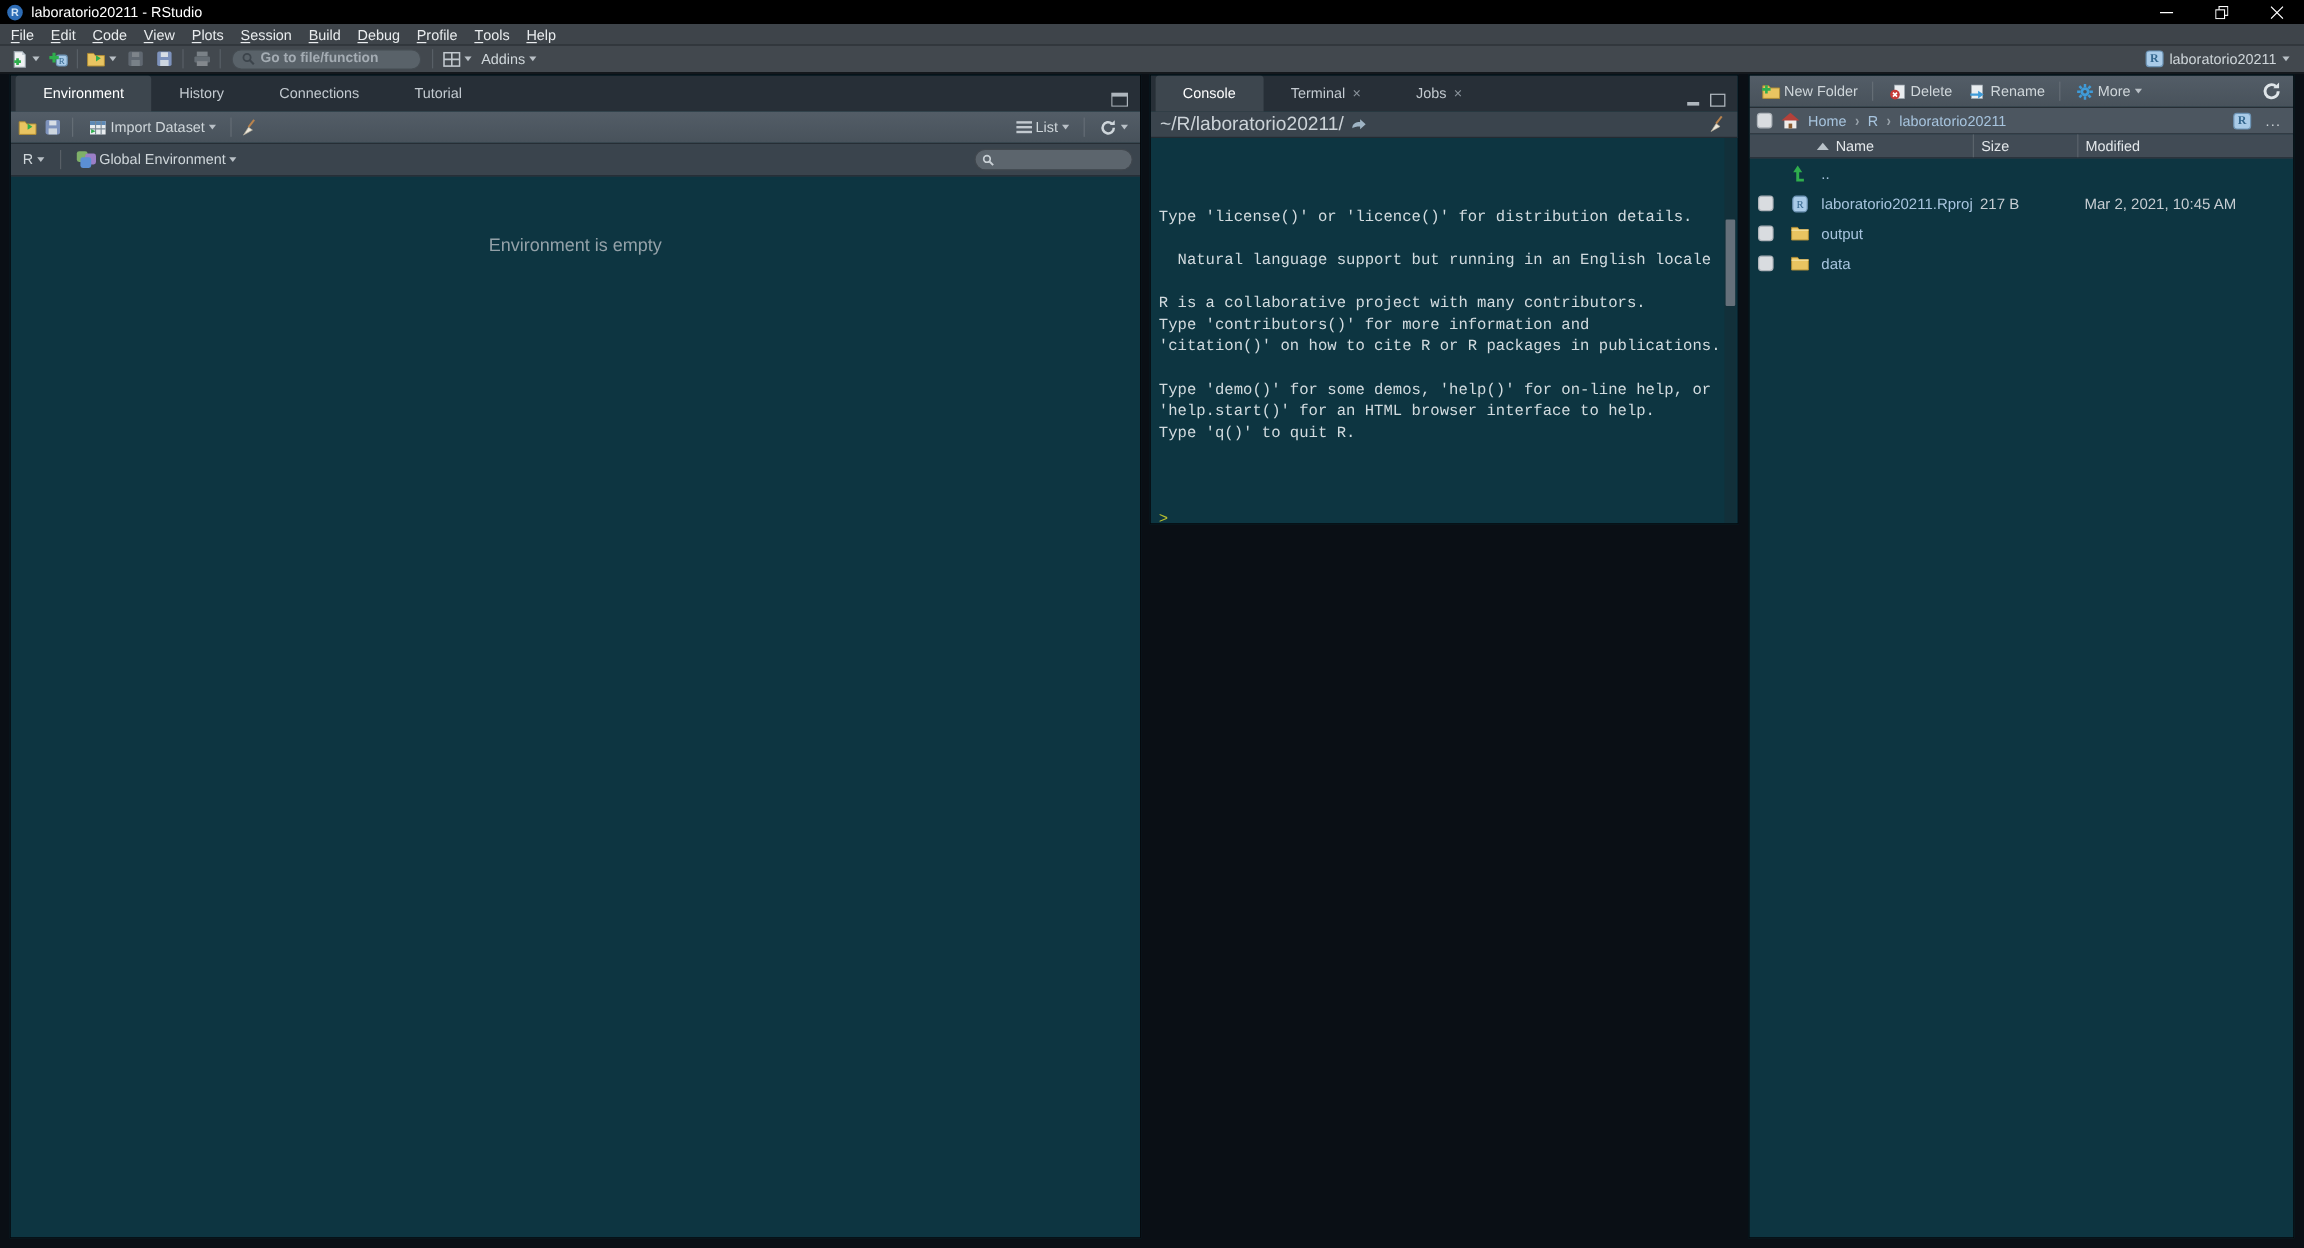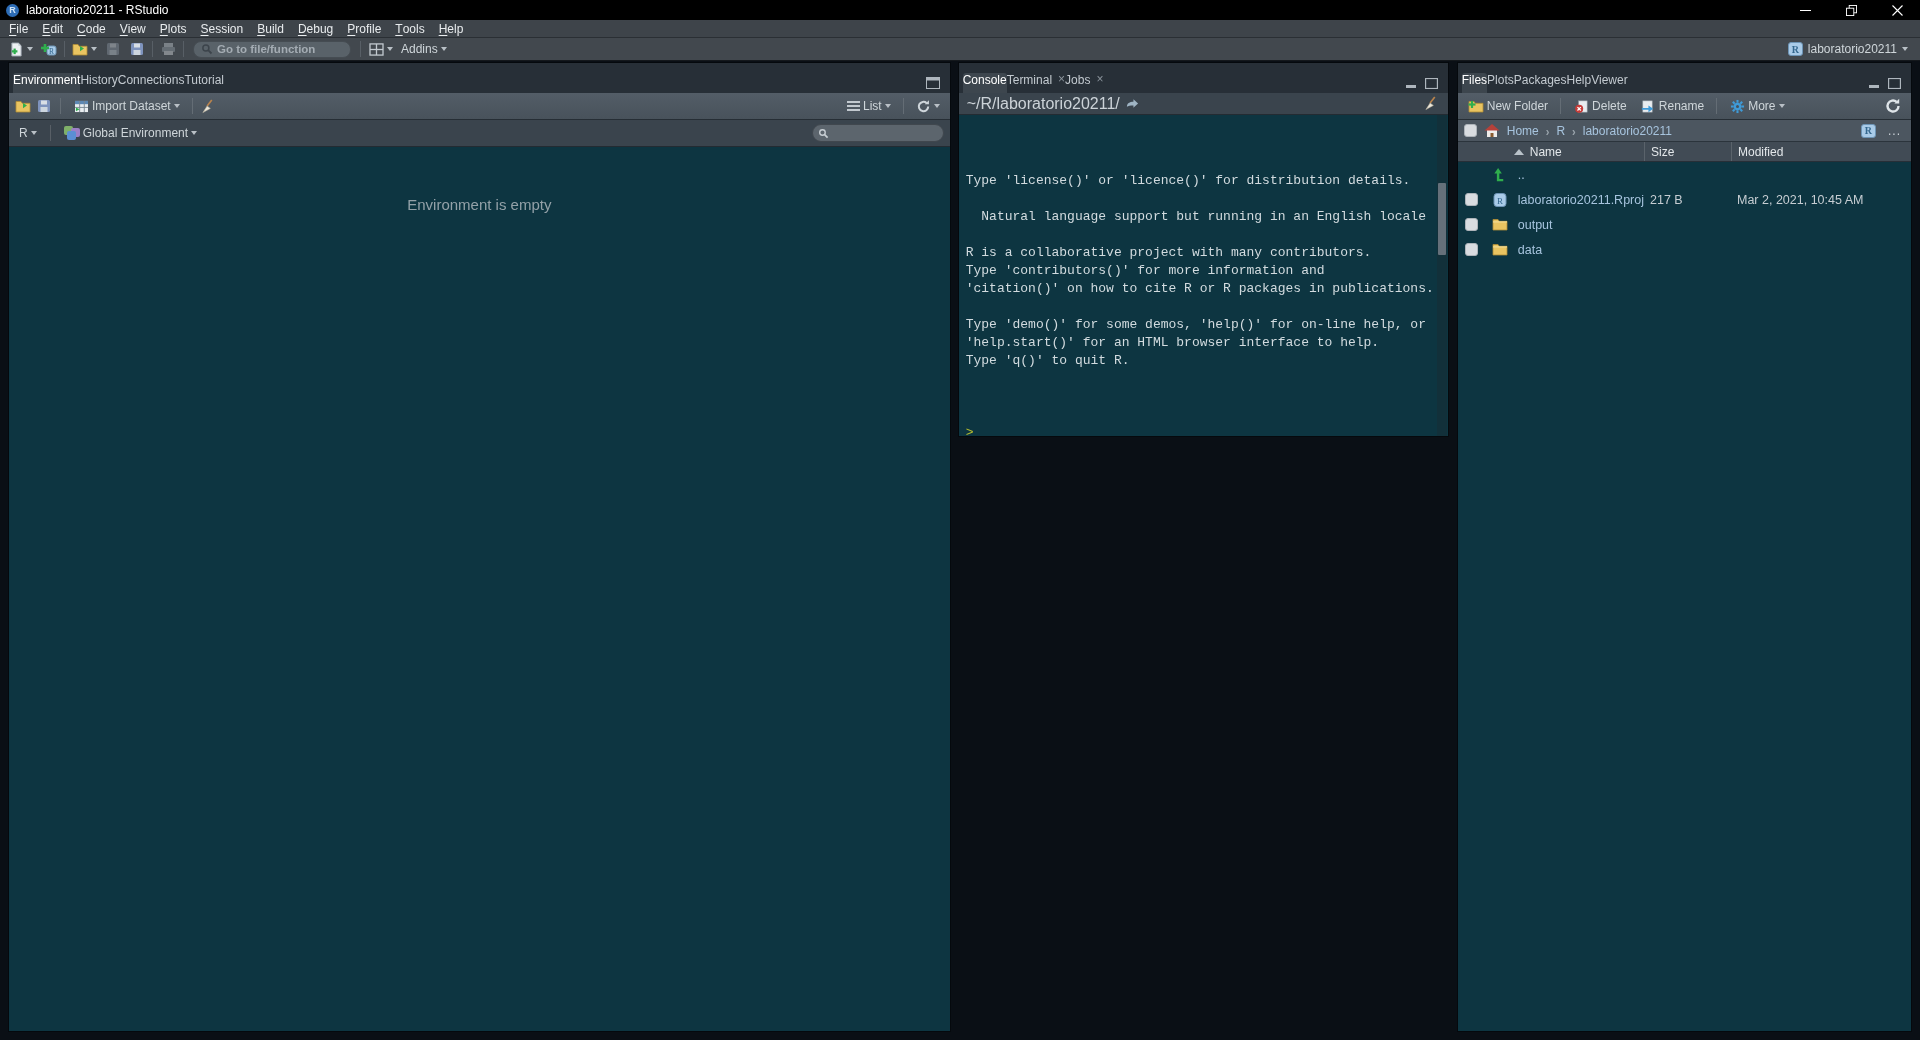--- a/index.html
+++ b/index.html
@@ -40,21 +40,21 @@
   
   .workspace { position:absolute; top:62px; left:8px; right:8px; bottom:8px; display:flex; gap:7px; }
   .panel { background:#0d3541; border:1px solid #05090d; display:flex; flex-direction:column; overflow:hidden; }
   .left-panel { width:947px; }
   .right-col { flex:1; display:flex; flex-direction:row; gap:8px; }
   .console-panel { height:375px; }
   .files-panel { flex:1; }
 
   
   .tabbar { height:30px; background:#272f37; display:flex; align-items:flex-end; padding:4px 4px 0 4px; flex:none; }
-  .tab { height:20px; display:flex; align-items:flex-start; gap:6px; padding:0 0; font-size:12px;
+  .tab { height:30px; display:flex; align-items:center; gap:6px; padding:0 23px; font-size:12px;
     color:#c3cad0; border-radius:3px 3px 0 0; }
   .tab.active { background:#3d464e; color:#fff; }
   .tab .close-x { color:#8a939b; font-size:12px; line-height:1; }
   .tabbar .tab-right { margin-left:auto; display:flex; align-items:center; gap:8px; padding:0 6px 4px 0; }
 
   
   .ptoolbar { height:27px; background:linear-gradient(#535d67,#48525b); border-bottom:1px solid #262e35;
     display:flex; align-items:center; padding:0 6px; gap:5px; font-size:12px; color:#e8ebee; flex:none; }
   .ptoolbar .tb-sep { background:#646d75; }
   .subrow { height:27px; background:#3a444d; border-bottom:1px solid #232b32; display:flex; align-items:center;
@@ -395,47 +395,20 @@
         <div class="console-out">
           <div id="console-lines"><div class="console-line">Type 'license()' or 'licence()' for distribution details.</div><div class="console-line">&nbsp;</div><div class="console-line">  Natural language support but running in an English locale</div><div class="console-line">&nbsp;</div><div class="console-line">R is a collaborative project with many contributors.</div><div class="console-line">Type 'contributors()' for more information and</div><div class="console-line">'citation()' on how to cite R or R packages in publications.</div><div class="console-line">&nbsp;</div><div class="console-line">Type 'demo()' for some demos, 'help()' for on-line help, or</div><div class="console-line">'help.start()' for an HTML browser interface to help.</div><div class="console-line">Type 'q()' to quit R.</div><div class="console-line">&nbsp;</div></div>
           <div class="console-line console-prompt">&gt;</div>
           <div class="v-scroll">
             <div class="v-thumb"></div>
           </div>
         </div>
       </div>
 
       <div class="panel files-panel">
-        <div class="tabbar">
-          <div id="files-tabs" style="display:flex;height:100%;align-items:flex-end;">
-              <div class="tab active">
-                <span>Files</span>
-              </div>
-              <div class="tab">
-                <span>Plots</span>
-              </div>
-              <div class="tab">
-                <span>Packages</span>
-              </div>
-              <div class="tab">
-                <span>Help</span>
-              </div>
-              <div class="tab">
-                <span>Viewer</span>
-              </div>
-            </div>
-          <div class="tab-right minmax">
-            <svg width="12" height="10" viewBox="0 0 12 10">
-                <rect x="1" y="6" width="10" height="3" fill="#aeb6bd"></rect>
-              </svg>
-            <svg width="13" height="11" viewBox="0 0 14 12">
-                <rect x="0.5" y="0.5" width="13" height="11" fill="none" stroke="#aeb6bd" stroke-width="1.4"></rect>
-              </svg>
-          </div>
-        </div>
         <div class="ptoolbar">
           <span class="tb-btn">
             <span class="icon16">
               <svg width="16" height="13" viewBox="0 0 16 13">
                   <path d="M1 1.5h5l1.3 1.8H15V12H1z" fill="#e9c461" stroke="#b08d35" stroke-width=".8"></path>
                   <g stroke="#2fae4d" stroke-width="2.2">
                     <line x1="4" y1="1" x2="4" y2="8"></line>
                     <line x1="0.5" y1="4.5" x2="7.5" y2="4.5"></line>
                   </g>
                 </svg>

